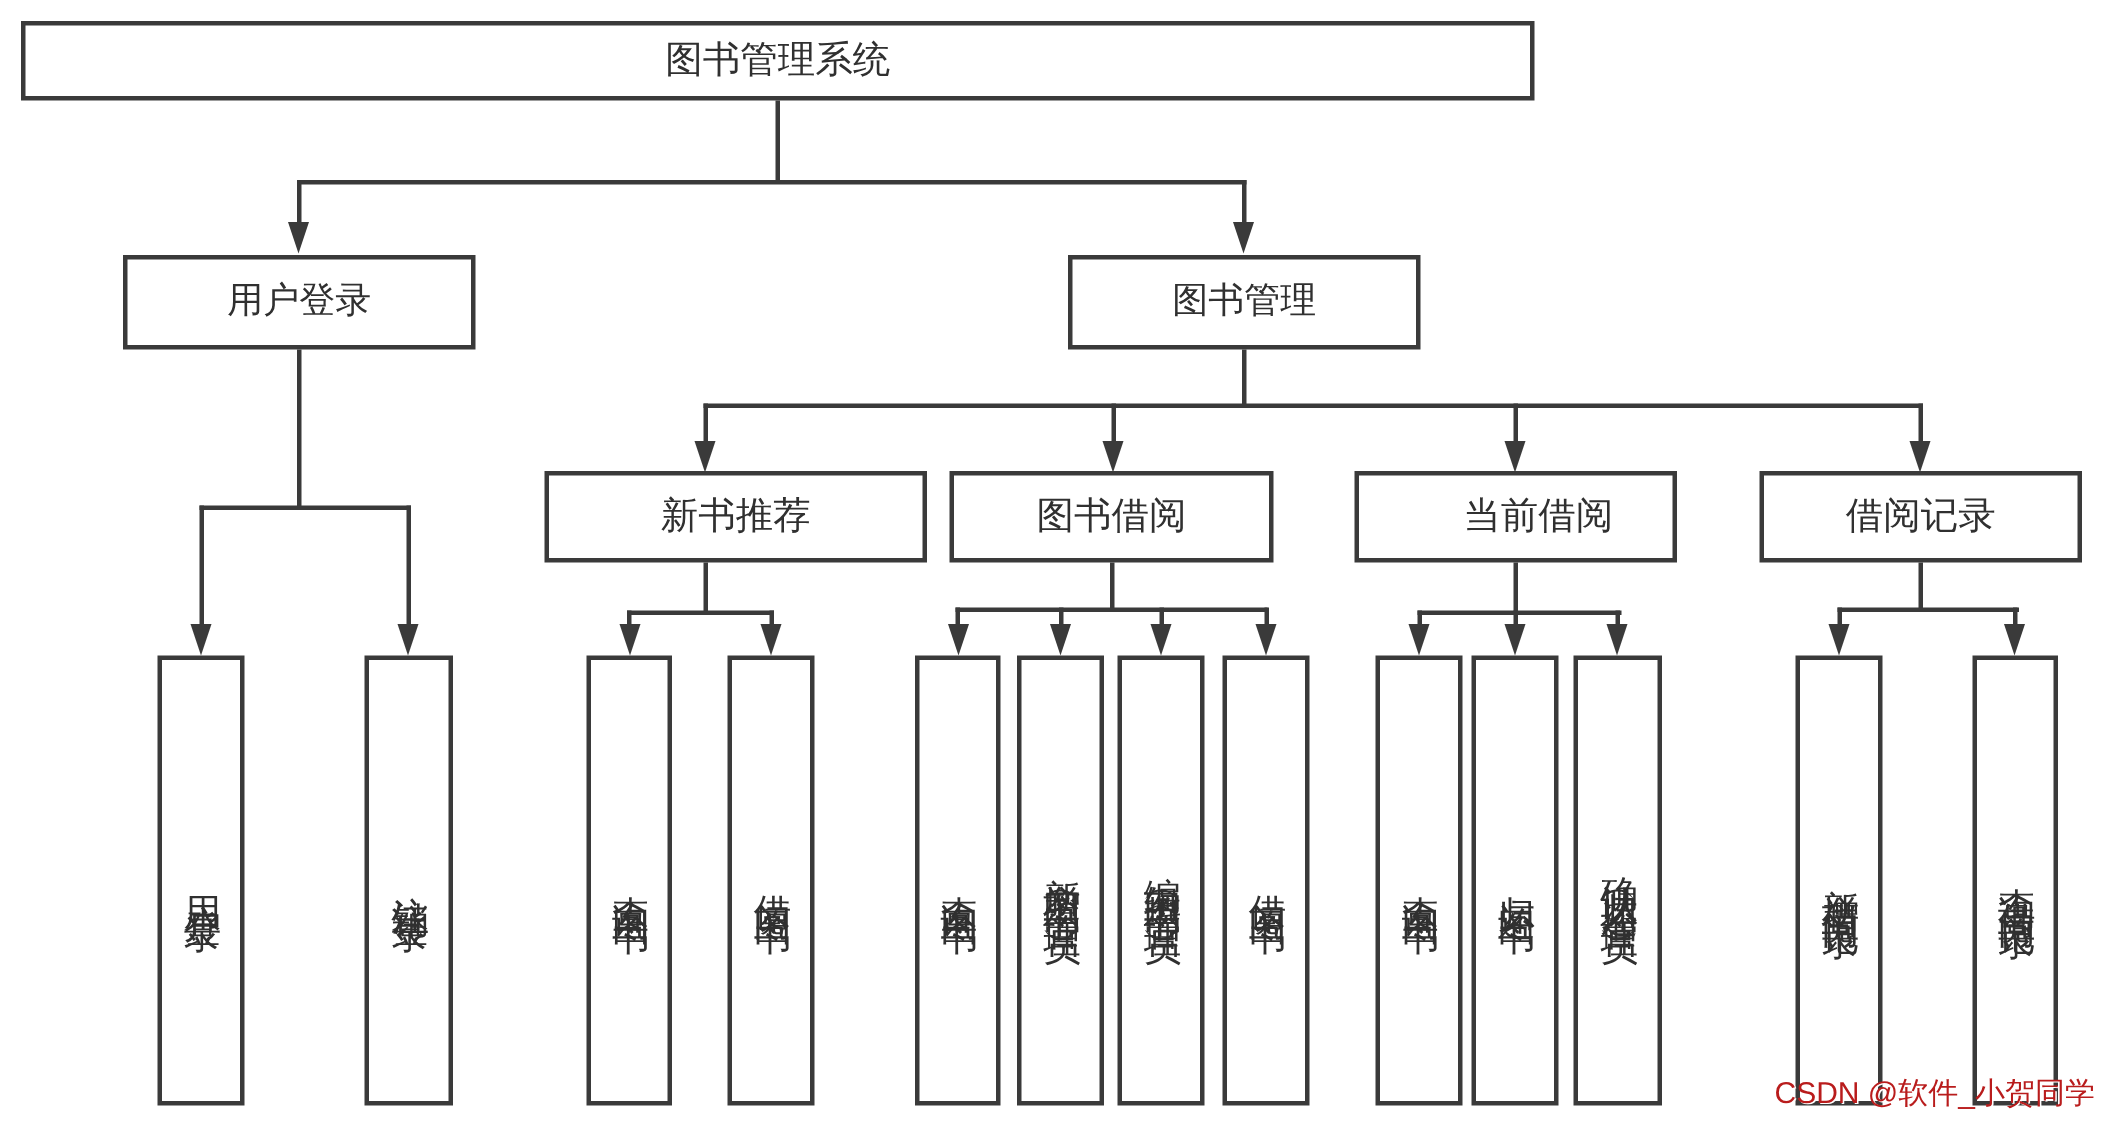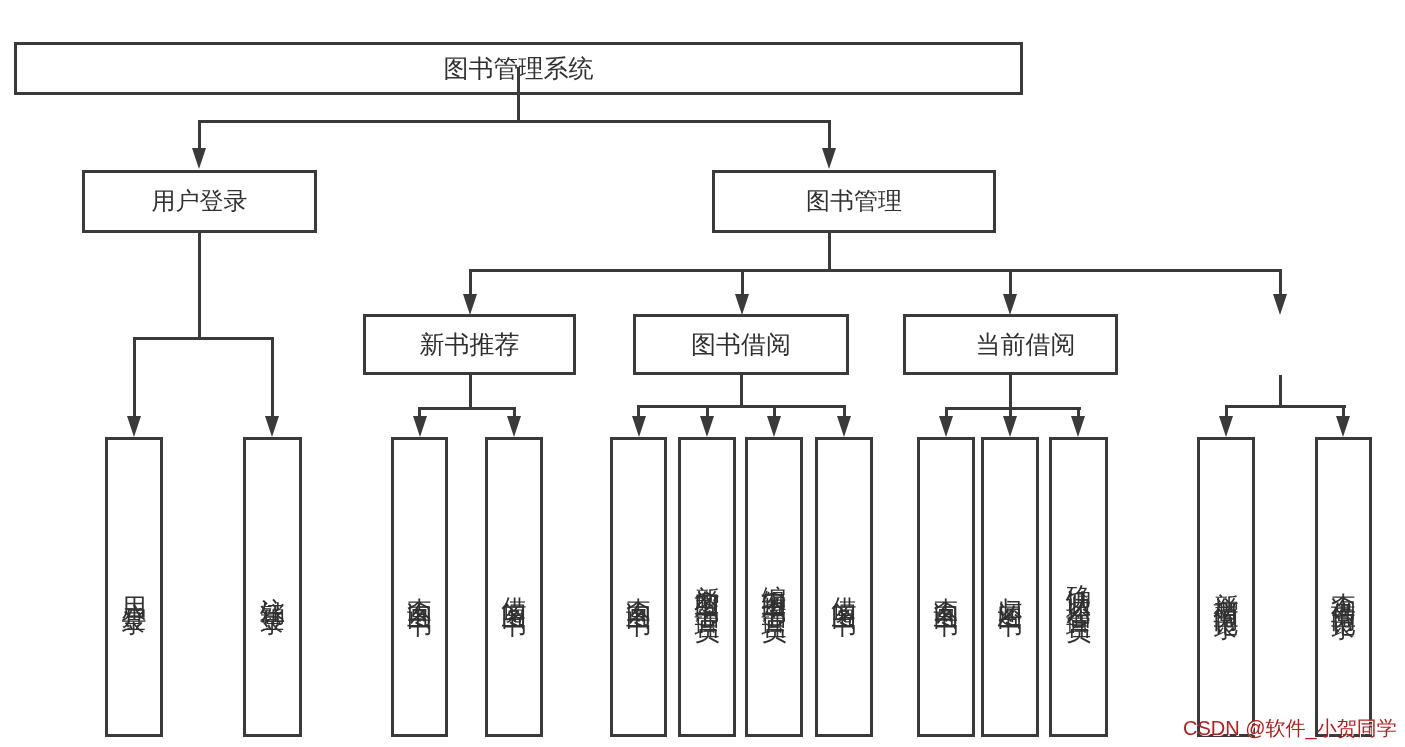--- a/index.html
+++ b/index.html
@@ -60,39 +60,42 @@
     text-shadow: 1px 1px 0 #ffffff;
     white-space: nowrap;
     z-index: 5;
   }
 </style>
 </head>
 <body>
 
 <div class="stage">
 
-  <div class="node root" style="left:14px; top:14px; width:1009px; height:53px;margin-top:28px;">
+  <div class="node root" style="left:14px; top:14px; width:1009px; height:53px;">
     <span class="node-label">图书管理系统</span>
   </div>
 
   <div class="node lvl2" style="left:82px; top:170px; width:235px; height:63px;">
     <span class="node-label">用户登录</span>
   </div>
-  <div class="node lvl2" style="left:712px; top:170px; width:284px; height:63px;">
+  <div class="node lvl2" style="left:712px; top:170px; width:235px; height:63px;">
     <span class="node-label">图书管理</span>
   </div>
 
-  <div class="node cat" style="left:363px; top:314px; width:213px; height:61px;">
+  <div class="node cat" style="left:363px; top:314px; width:255px; height:61px;">
     <span class="node-label">新书推荐</span>
   </div>
   <div class="node cat" style="left:633px; top:314px; width:216px; height:61px;">
     <span class="node-label">图书借阅</span>
   </div>
   <div class="node cat" style="left:903px; top:314px; width:215px; height:61px;padding-left:30px;">
     <span class="node-label">当前借阅</span>
+  </div>
+  <div class="node cat" style="left:1173px; top:314px; width:215px; height:61px;">
+    <span class="node-label">借阅记录</span>
   </div>
 
   <div class="node leaf" style="left:105px; top:437px; width:58px; height:300px;">
     <span class="node-label">用户登录</span>
   </div>
   <div class="node leaf" style="left:243px; top:437px; width:59px; height:300px;">
     <span class="node-label">注销登录</span>
   </div>
 
   <div class="node leaf" style="left:391px; top:437px; width:57px; height:300px;">

